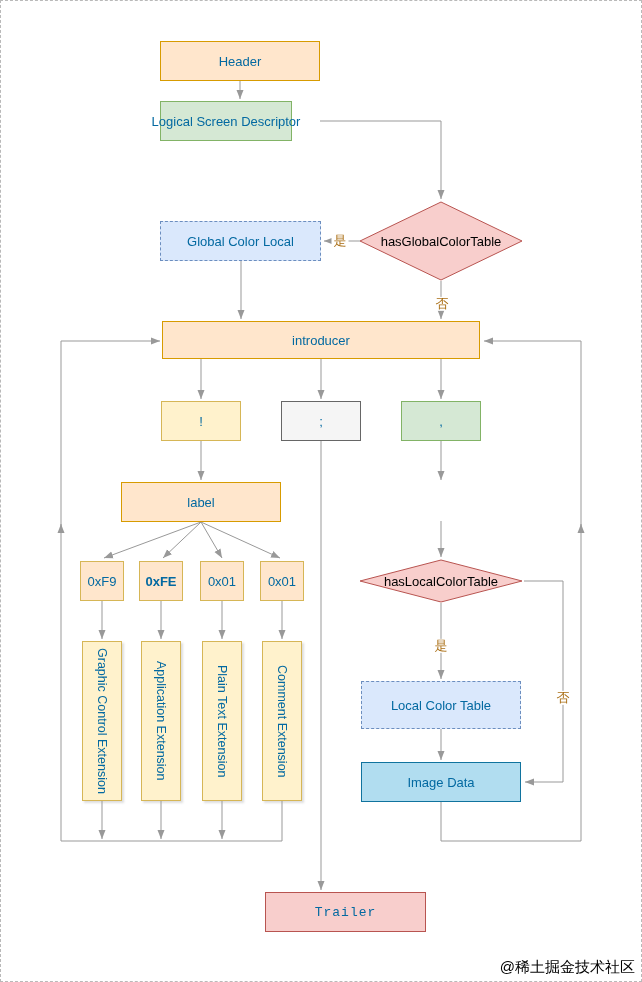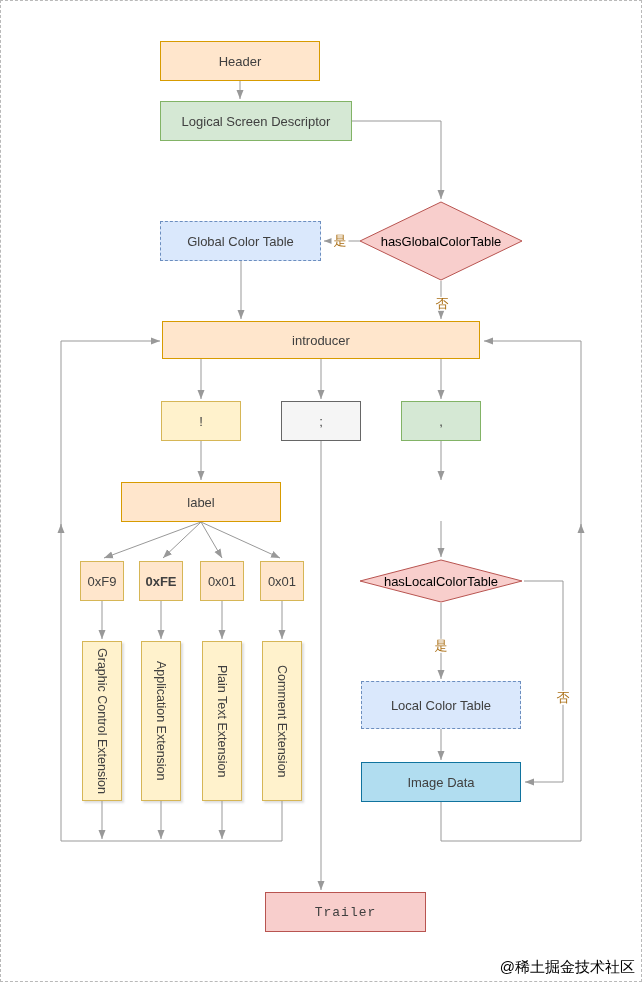--- a/index.html
+++ b/index.html
@@ -10,21 +10,21 @@
     border:1px dashed #b9b9b9;
     box-sizing:border-box;
     font-family:"Liberation Sans","DejaVu Sans",sans-serif;
     overflow:hidden;
   }
   svg.edges{position:absolute;left:0;top:0;pointer-events:none;}
   .node{
     position:absolute;
     box-sizing:border-box;
     display:flex;align-items:center;justify-content:center;
-    font-size:13px;color:#404040;text-align:center;
+    font-size:13px;color:#0369a1;text-align:center;
     white-space:nowrap;
   }
   .peach {background:#ffe6cc;border:1px solid #d79b00;}
   .green {background:#d5e8d4;border:1px solid #82b366;}
   .yellow{background:#fff2cc;border:1px solid #d6b656;}
   .hexbx {background:#ffe6cc;border:1px solid #d6b656;}
   .grayb {background:#f5f5f5;border:1px solid #666666;}
   .bdash {background:#dae8fc;border:1px dashed #6c8ebf;}
   .bsolid{background:#b1ddf0;border:1px solid #10739e;}
   .pink  {background:#f8cecc;border:1px solid #b85450;}
@@ -114,30 +114,30 @@
 
       <polyline points="440,720 440,759" marker-end="url(#arr)"></polyline>
 
       <polyline points="440,801 440,840 580,840 580,340 483,340" marker-end="url(#arr)"></polyline>
       <polyline points="580,531 580,523" marker-end="url(#arr)"></polyline>
     </g>
   </svg>
 
   <div class="node peach" style="left:159px;top:40px;width:160px;height:40px;">Header</div>
 
-  <div class="node green" style="left:159px;top:100px;width:192px;height:40px;">Logical Screen Descriptor</div>
+  <div class="node green" style="left:159px;top:100px;width:132px;height:40px;">Logical Screen Descriptor</div>
 
   <div class="diamond" style="left:358px;top:200px;width:164px;height:80px;">
     <svg width="164" height="80">
       <polygon points="82,1 163,40 82,79 1,40" fill="#f8cecc" stroke="#b85450" stroke-width="1"></polygon>
     </svg>
     <span class="dlabel">hasGlobalColorTable</span>
   </div>
 
-  <div class="node bdash" style="left:159px;top:220px;width:161px;height:40px;">Global Color Table</div>
+  <div class="node bdash" style="left:159px;top:220px;width:161px;height:40px;">Global Color Local</div>
 
   <div class="node peach" style="left:161px;top:320px;width:318px;height:38px;">introducer</div>
 
   <div class="node yellow" style="left:160px;top:400px;width:80px;height:40px;">!</div>
 
   <div class="node grayb" style="left:280px;top:400px;width:80px;height:40px;">;</div>
 
   <div class="node green" style="left:400px;top:400px;width:80px;height:40px;">,</div>
 
   <div class="node peach" style="left:120px;top:481px;width:160px;height:40px;">label</div>

